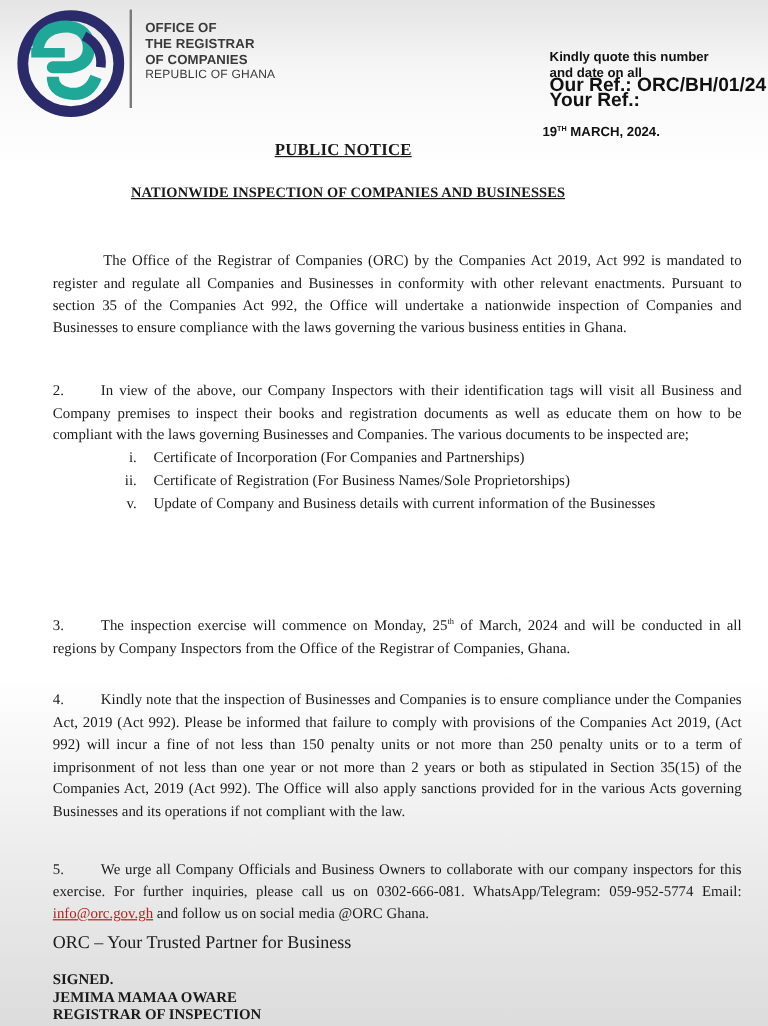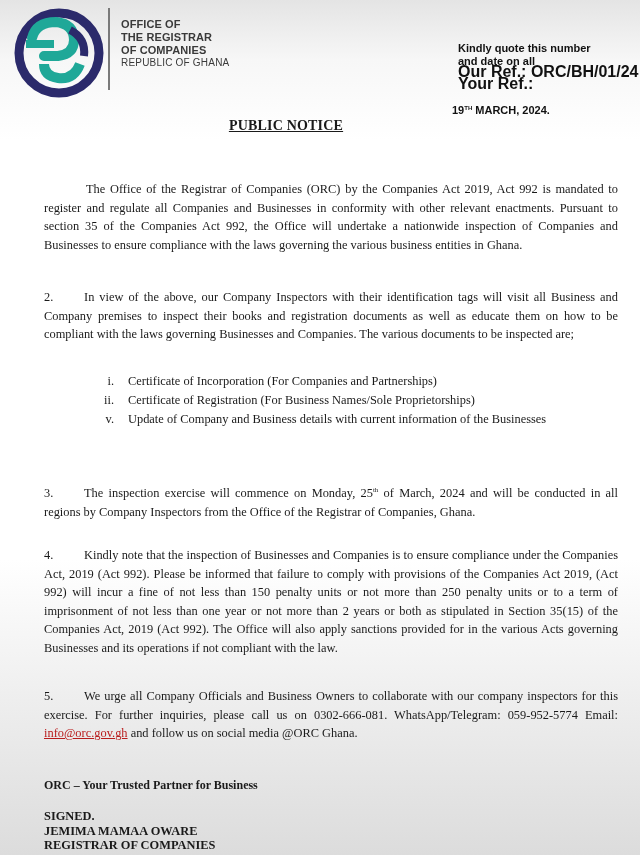--- a/index.html
+++ b/index.html
@@ -20,35 +20,35 @@
   .org .l4 { font-size: 10px; line-height: 11px; letter-spacing: 0.2px; }
 
   .quote { position: absolute; left: 458px; top: 10px; font-family: "Liberation Sans", sans-serif; font-weight: bold; font-size: 11px; line-height: 13px; color: #111; width: 180px; margin-top: 32px; }
   .refs { position: absolute; left: 458px; top: 66px; font-family: "Liberation Sans", sans-serif; font-weight: bold; font-size: 16px; line-height: 12px; color: #111; }
   .date { position: absolute; left: 452px; top: 104px; font-family: "Liberation Sans", sans-serif; font-weight: bold; font-size: 11px; color: #111; }
   .date sup { font-size: 6px; vertical-align: 4px; }
 
   .title { position: absolute; left: 0; width: 572px; top: 118px; text-align: center; font-weight: bold; font-size: 14px; text-decoration: underline; letter-spacing: 0.2px; }
   .subtitle { position: absolute; left: 0; width: 580px; top: 153px; text-align: center; font-weight: bold; font-size: 12px; text-decoration: underline; letter-spacing: 0.1px; }
 
-  .para { position: absolute; left: 44px; width: 574px; font-size: 12.4px; line-height: 18.6px; text-align: justify; }
+  .para { position: absolute; left: 44px; width: 574px; font-size: 12.4px; line-height: 18.6px; text-align: justify; margin-top: 28px; }
   .para .num { display: inline-block; width: 40px; }
   .p1 { top: 180px; text-indent: 42px; }
   .p2 { top: 288px; }
   .p3 { top: 481px; }
   .p4 { top: 546px; }
   .p5 { top: 687px; }
 
   .list { position: absolute; left: 78px; top: 372px; width: 560px; font-size: 12.4px; line-height: 19.2px; }
   .list-item { display: flex; }
   .list-item .roman { width 36px; min-width: 36px; text-align: right; padding-right: 14px; }
 
   .link { color: #b91c1c; text-decoration: underline; }
 
-  .tagline { position: absolute; left: 44px; top: 778px; font-weight: bold; font-size: 12px; }
+  .tagline { position: absolute; left: 44px; top: 778px; font-weight: normal; font-size: 15px; }
   .sig { position: absolute; left: 44px; top: 809px; font-weight: bold; font-size: 12.4px; line-height: 14.5px; }
 </style>
 </head>
 <body>
 
 <div class="page">
 
   <div class="logo">
     <svg width="90" height="90" viewBox="0 0 90 90">
       <circle cx="45" cy="45" r="40" fill="none" stroke="#2b2a6b" stroke-width="9"></circle>
@@ -73,20 +73,21 @@
   </div>
 
   <div class="refs">
     <div>Our Ref.: ORC/BH/01/24</div>
     <div>Your Ref.:</div>
   </div>
 
   <div class="date"><span>19</span><sup>TH</sup><span> MARCH, 2024.</span></div>
 
   <div class="title">PUBLIC NOTICE</div>
+  <div class="subtitle">NATIONWIDE INSPECTION OF COMPANIES AND BUSINESSES</div>
 
   <div class="para p1">The Office of the Registrar of Companies (ORC) by the Companies Act 2019, Act 992 is mandated to register and regulate all Companies and Businesses in conformity with other relevant enactments. Pursuant to section 35 of the Companies Act 992, the Office will undertake a nationwide inspection of Companies and Businesses to ensure compliance with the laws governing the various business entities in Ghana.</div>
 
   <div class="para p2"><span class="num">2.</span><span>In view of the above, our Company Inspectors with their identification tags will visit all Business and Company premises to inspect their books and registration documents as well as educate them on how to be compliant with the laws governing Businesses and Companies. The various documents to be inspected are;</span></div>
 
   <div class="list">
     <div class="list-item">
         <span class="roman">i.</span>
         <span>Certificate of Incorporation (For Companies and Partnerships)</span>
       </div>
@@ -104,15 +105,15 @@
 
   <div class="para p4"><span class="num">4.</span><span>Kindly note that the inspection of Businesses and Companies is to ensure compliance under the Companies Act, 2019 (Act 992). Please be informed that failure to comply with provisions of the Companies Act 2019, (Act 992) will incur a fine of not less than 150 penalty units or not more than 250 penalty units or to a term of imprisonment of not less than one year or not more than 2 years or both as stipulated in Section 35(15) of the Companies Act, 2019 (Act 992). The Office will also apply sanctions provided for in the various Acts governing Businesses and its operations if not compliant with the law.</span></div>
 
   <div class="para p5"><span class="num">5.</span><span>We urge all Company Officials and Business Owners to collaborate with our company inspectors for this exercise.  For further inquiries, please call us on 0302-666-081. WhatsApp/Telegram: 059-952-5774  Email: </span><a class="link">info@orc.gov.gh</a><span> and follow us on social media @ORC Ghana.</span></div>
 
   <div class="tagline">ORC – Your Trusted Partner for Business</div>
 
   <div class="sig">
     <div>SIGNED.</div>
     <div>JEMIMA MAMAA OWARE</div>
-    <div>REGISTRAR OF COMPANIES</div>
+    <div>REGISTRAR OF INSPECTION</div>
   </div>
 </div>
 
 </body></html>

